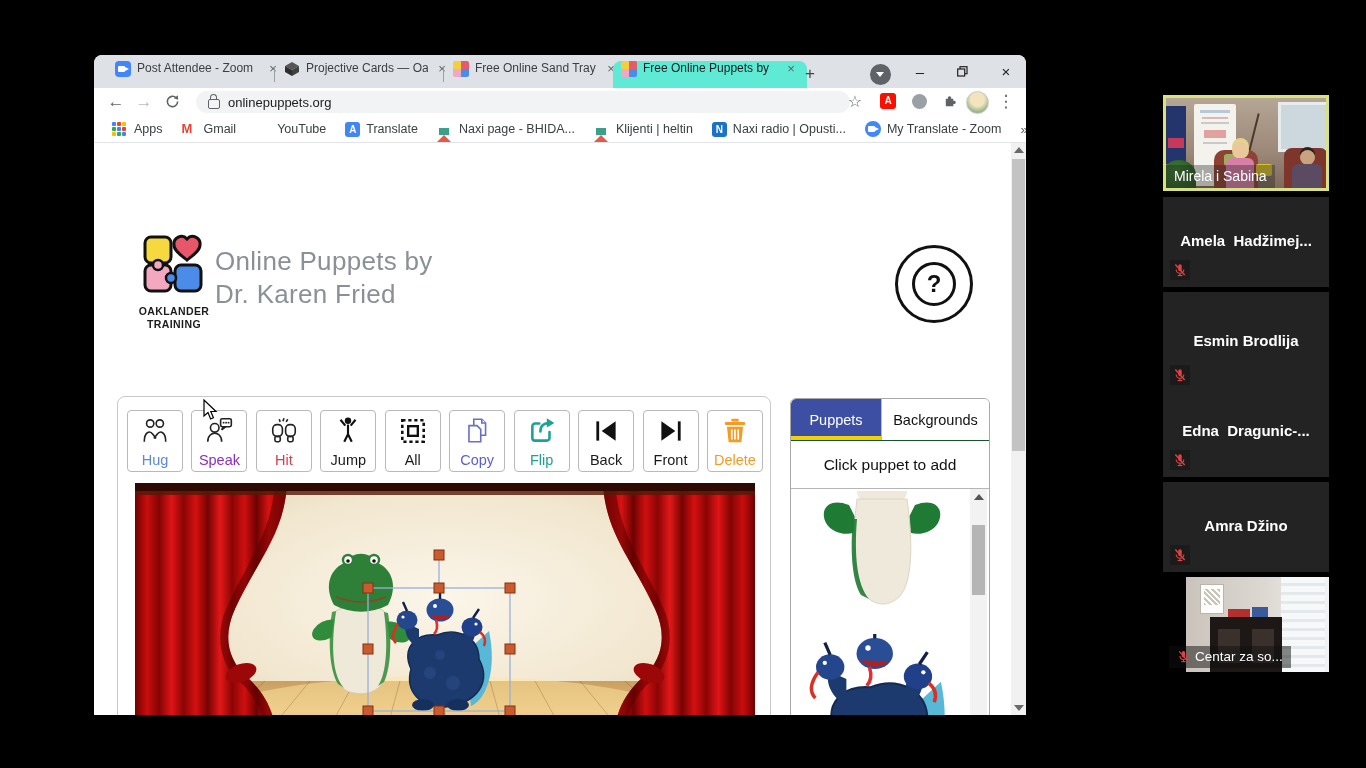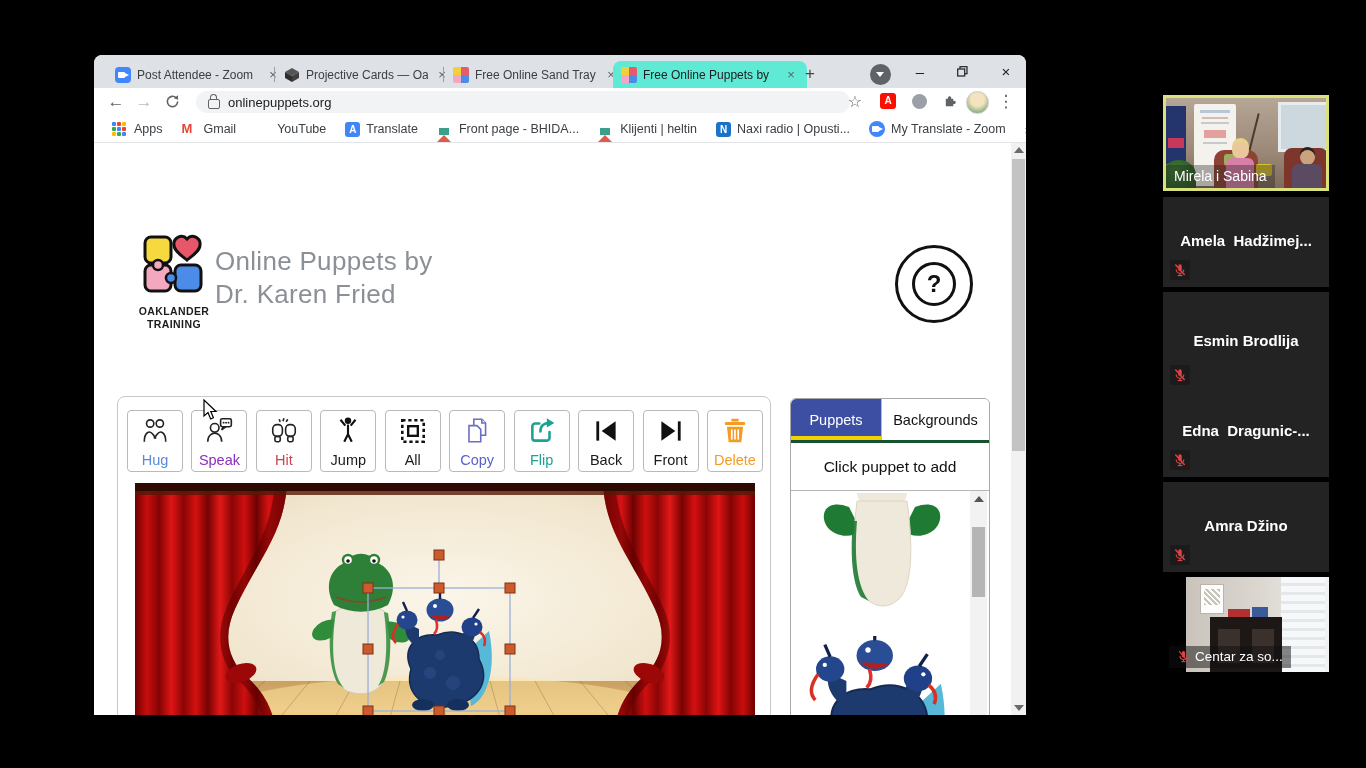--- a/index.html
+++ b/index.html
@@ -3,21 +3,21 @@
 <meta charset="utf-8">
 <style>
   html,body{margin:0;padding:0;background:#000;width:1366px;height:768px;overflow:hidden;
     font-family:"Liberation Sans", sans-serif;}
   .abs{position:absolute;}
   .screen{position:relative;width:1366px;height:768px;background:#000;}
 
   
   .browser{left:94px;top:55px;width:932px;height:660px;background:#fff;border-radius:8px 8px 0 0;overflow:hidden;}
   .tabstrip{left:0;top:0;width:932px;height:33px;background:#dee1e6;border-radius:8px 8px 0 0;}
-  .tab{top:6px;height:27px;display:flex;align-items:center;padding:0 8px;font-size:12px;color:#3c4043;}
+  .tab{top:6px;height:27px;display:flex;align-items:flex-start;padding:0 8px;font-size:12px;color:#3c4043;}
   .tab .tlabel{white-space:nowrap;overflow:hidden;text-overflow:clip;flex:1;margin:0 6px;}
   .tab.active{background:#5eead4;border-radius:8px 8px 0 0;color:#202124;}
   .tabsep{top:12px;width:1px;height:15px;background:#9aa0a6;}
   .tclose{font-size:13px;color:#5f6368;width:16px;text-align:center;flex:none;}
   .favicon{width:16px;height:16px;flex:none;position:relative;}
   .fav-zoomsq{background:#4087fc;border-radius:4px;}
   .fav-zoomc{background:#4087fc;border-radius:50%;}
   .cam{position:absolute;left:3px;top:5px;width:7px;height:6px;background:#fff;border-radius:1px;}
   .cam:after{content:"";position:absolute;left:7px;top:1px;border-left:4px solid #fff;border-top:2px solid transparent;border-bottom:2px solid transparent;}
   .fav-oak{display:grid;grid-template-columns:8px 8px;grid-template-rows:8px 8px;border-radius:2px;overflow:hidden;}
@@ -69,21 +69,21 @@
   .tbrow{left:9px;top:13px;width:636px;display:flex;justify-content:space-between;}
   .tbtn{width:56px;height:62px;border:1px solid #b9b9b9;border-radius:4px;background:#fff;display:flex;flex-direction:column;align-items:center;justify-content:space-between;padding:5px 0 3px;box-sizing:border-box;}
   .tbtn svg{display:block;}
   .tlab{font-size:14.5px;line-height:15px;}
   .c-hug{color:#5b8bd8;} .c-speak{color:#8a2fbc;} .c-hit{color:#cd4350;} .c-jump{color:#e23a78;}
   .c-all{color:#1a1a1a;} .c-copy{color:#5a5fd0;} .c-flip{color:#1ea193;} .c-back{color:#1a1a1a;}
   .c-front{color:#1a1a1a;} .c-del{color:#f59a23;}
   .stagewrap{left:17px;top:86px;width:620px;height:335px;}
 
   .panelR{left:696px;top:255px;width:200px;height:470px;border:1px solid #a8a8a8;border-radius:6px;background:#fff;box-sizing:border-box;overflow:hidden;}
-  .ptabs{display:flex;height:41px;border-bottom:3px solid #14532d;}
+  .ptabs{display:flex;height:41px;border-bottom:1px solid #14532d;}
   .ptab-a{width:90px;background:#3d4fa3;color:#fff;font-size:14.5px;display:flex;align-items:center;justify-content:center;position:relative;border-radius:5px 0 0 0;}
   .ptab-a:after{content:"";position:absolute;left:0;bottom:0;width:100%;height:4px;background:#f2d100;}
   .ptab-b{flex:1;background:#fff;color:#111;font-size:14.5px;display:flex;align-items:center;justify-content:center;border-left:1px solid #bbb;}
   .phint{height:47px;border-bottom:1px solid #b5b5b5;display:flex;align-items:center;justify-content:center;font-size:15.5px;color:#111;}
   .plist{position:relative;height:380px;}
   .pscroll{position:absolute;right:2px;top:0;width:17px;height:380px;background:#f2f2f2;}
   .pthumbbar{position:absolute;left:2px;top:36px;width:13px;height:70px;background:#b5b5b5;}
 
   
   .ztile{left:1163px;width:166px;background:#232323;}
@@ -202,21 +202,21 @@
       <div class="bm">
         <span class="bmic"><span class="yt"></span></span>
         <span>YouTube</span>
       </div>
       <div class="bm">
         <span class="sqic" style="background:#4285f4;">A</span>
         <span>Translate</span>
       </div>
       <div class="bm">
         <span class="bmic"><span class="house"></span></span>
-        <span>Front page - BHIDA...</span>
+        <span>Naxi page - BHIDA...</span>
       </div>
       <div class="bm">
         <span class="bmic"><span class="house"></span></span>
         <span>Klijenti | heltin</span>
       </div>
       <div class="bm">
         <span class="sqic" style="background:#1a73c8;">N</span>
         <span>Naxi radio | Opusti...</span>
       </div>
       <div class="bm">

